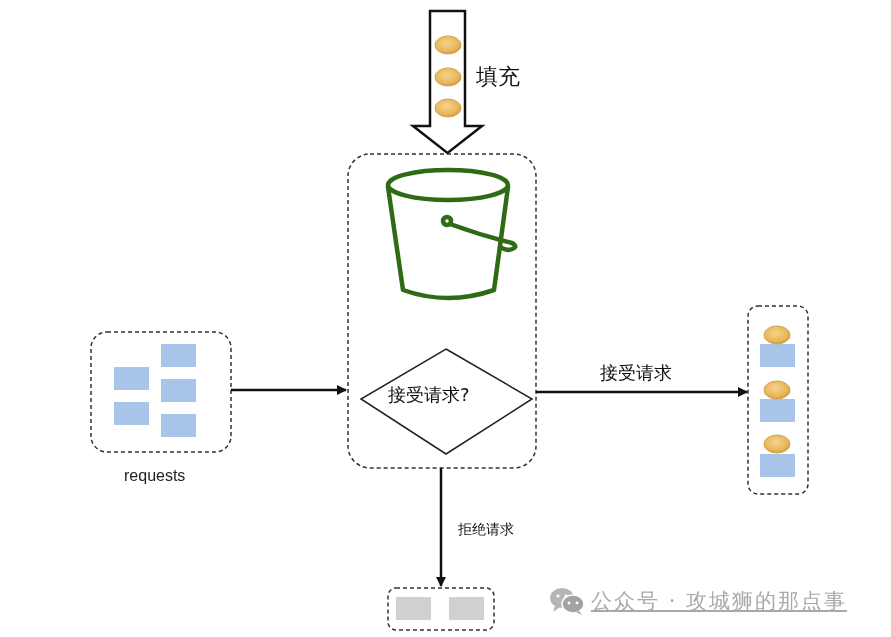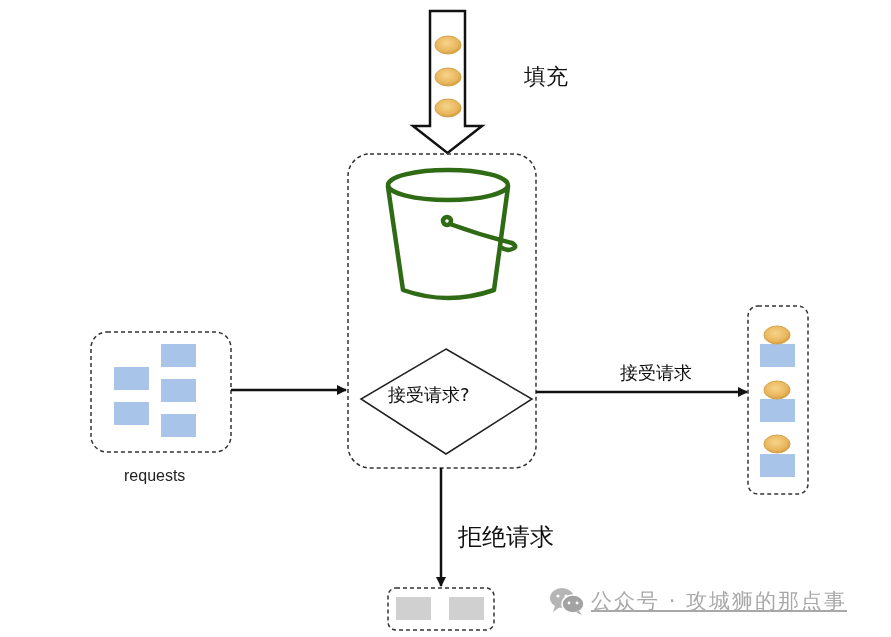--- a/index.html
+++ b/index.html
@@ -1,22 +1,22 @@
 <!DOCTYPE html>
 <html><head>
 <meta charset="utf-8">
 <style>
   html, body { margin: 0; padding: 0; background: #ffffff; }
   body { width: 891px; height: 637px; position: relative; overflow: hidden;
          font-family: "DejaVu Sans", "Liberation Sans", sans-serif; }
   svg.diagram { position: absolute; left: 0; top: 0; }
   .lbl { position: absolute; color: #111; white-space: nowrap; }
-  .lbl-fill { left: 476px; top: 62px; font-size: 22px; margin-left: 48px; }
-  .lbl-accept { left: 600px; top: 361px; font-size: 18px; margin-left: 20px; }
-  .lbl-reject { left: 458px; top: 521px; font-size: 24px; }
+  .lbl-fill { left: 476px; top: 62px; font-size: 22px; }
+  .lbl-accept { left: 600px; top: 361px; font-size: 18px; }
+  .lbl-reject { left: 458px; top: 521px; font-size: 14px; }
   .lbl-requests { left: 124px; top: 467px; font-size: 16px; font-family: "Liberation Sans", sans-serif; color: #222; }
   .lbl-decision { left: 388px; top: 383px; font-size: 18px; }
   .watermark { position: absolute; left: 549px; top: 587px; display: flex; align-items: center; color: #a8a8a8; font-size: 21px; letter-spacing: 2px; text-decoration: underline; }
   .wm-icon { width: 36px; height: 28px; margin-right: 6px; }
 </style>
 </head>
 <body>
 
 <svg class="diagram" width="891" height="637" viewBox="0 0 891 637">
   <defs>

